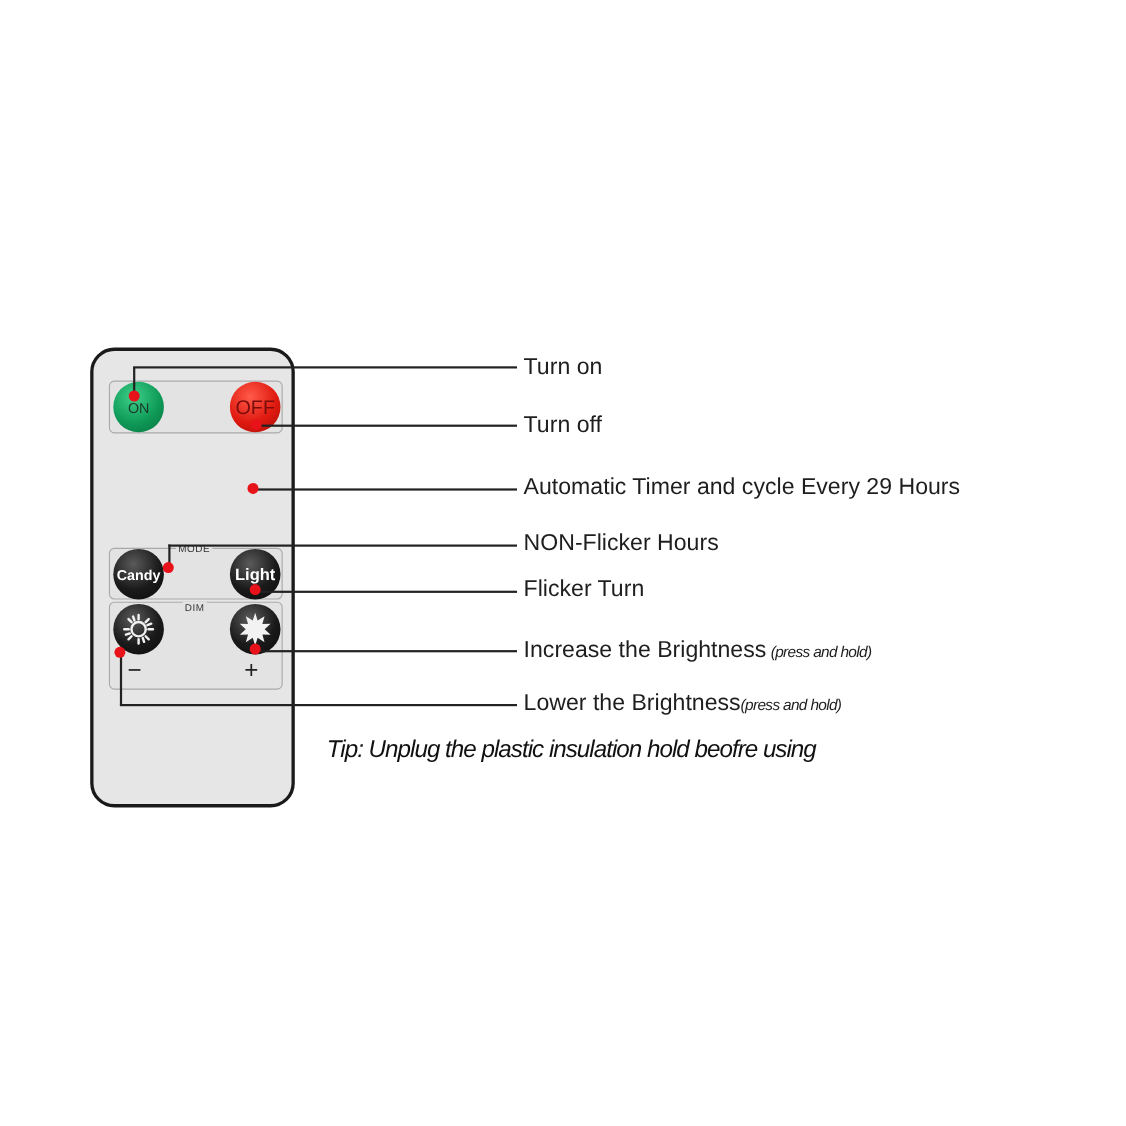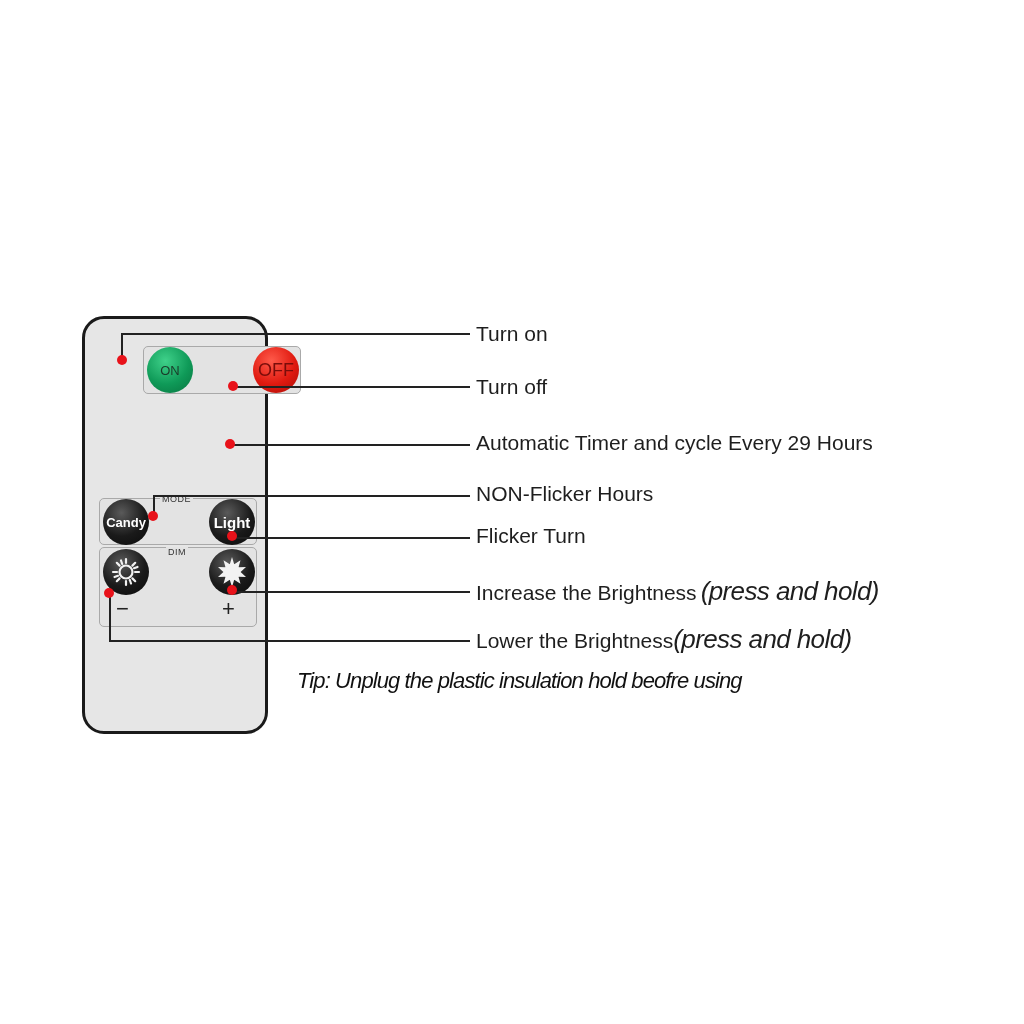--- a/index.html
+++ b/index.html
@@ -10,30 +10,30 @@
   .btn { position:absolute; width:46px; height:46px; border-radius:50%; display:flex; align-items:center; justify-content:center; color:#fff; font-weight:bold; font-size:16px; box-sizing:border-box; }
   .btn.black { background:radial-gradient(circle at 40% 30%, #5a5a5a 0%, #1a1a1a 55%, #0a0a0a 100%); }
   .btn.green { background:radial-gradient(circle at 40% 30%, #3fd18a 0%, #0f9a58 55%, #08733f 100%); color:#1b3b2a; font-size:13px; font-weight:normal; }
   .btn.red { background:radial-gradient(circle at 40% 30%, #ff5a4a 0%, #e01a10 55%, #a80d06 100%); color:#7a0d0a; font-size:18px; font-weight:normal; }
   .btn.small-text { font-size:13px; }
   .sign { position:absolute; font-size:22px; color:#222; line-height:1; }
   .dot { position:absolute; width:10px; height:10px; border-radius:50%; background:#e8121a; transform:translate(-5px,-5px); z-index:3; }
   .line { position:absolute; background:#222; height:2px; z-index:2; }
   .vline { position:absolute; background:#222; width:2px; z-index:2; }
   .label { position:absolute; left:476px; font-size:21px; color:#1e1e1e; white-space:nowrap; transform:translateY(-50%); }
-  .label .note { font-style:italic; font-size:26px; letter-spacing:-0.6px; margin-left:4px; }
+  .label .note { font-style:italic; font-size:14px; letter-spacing:-0.6px; margin-left:4px; }
   .tip { position:absolute; left:297px; top:668px; font-size:22px; font-style:italic; color:#111; letter-spacing:-0.9px; white-space:nowrap; }
   svg { display:block; }
 </style>
 </head>
 <body>
 
 <div class="remote">
 
-  <div class="panel" style="top:27px;height:48px;margin-left:44px;">
+  <div class="panel" style="top:27px;height:48px;">
     <div class="btn green" style="left:3px;top:0px;">
       <span>ON</span>
     </div>
     <div class="btn red" style="left:109px;top:0px;">
       <span>OFF</span>
     </div>
   </div>
 
 
   <div class="panel" style="top:179px;height:47px;">

